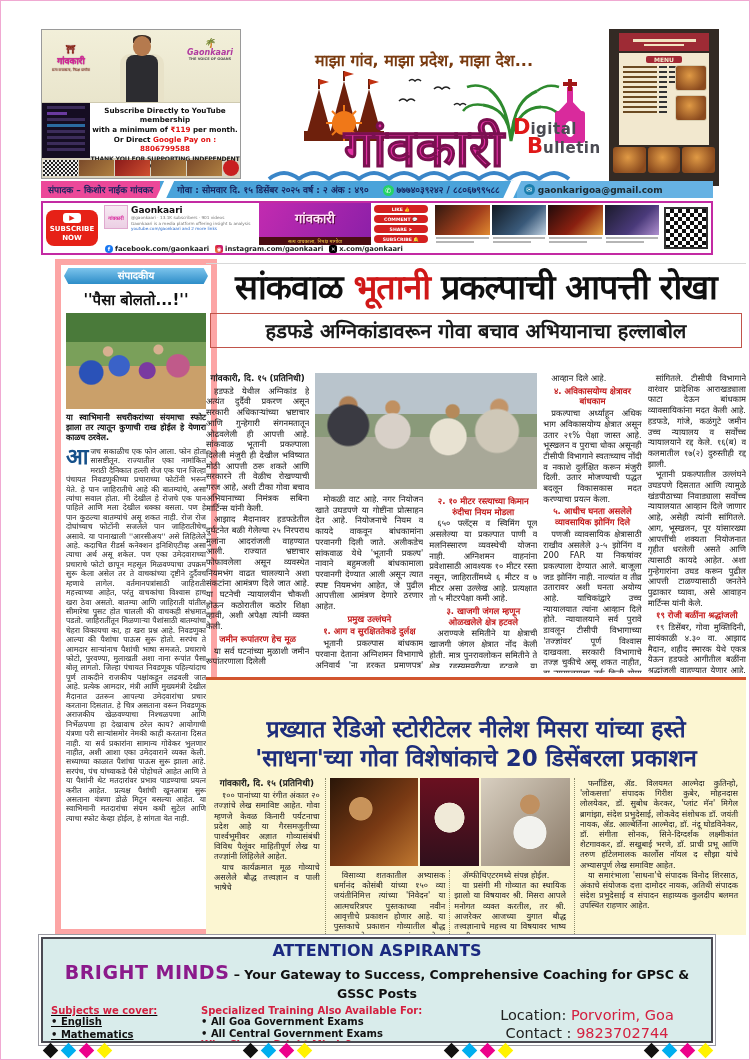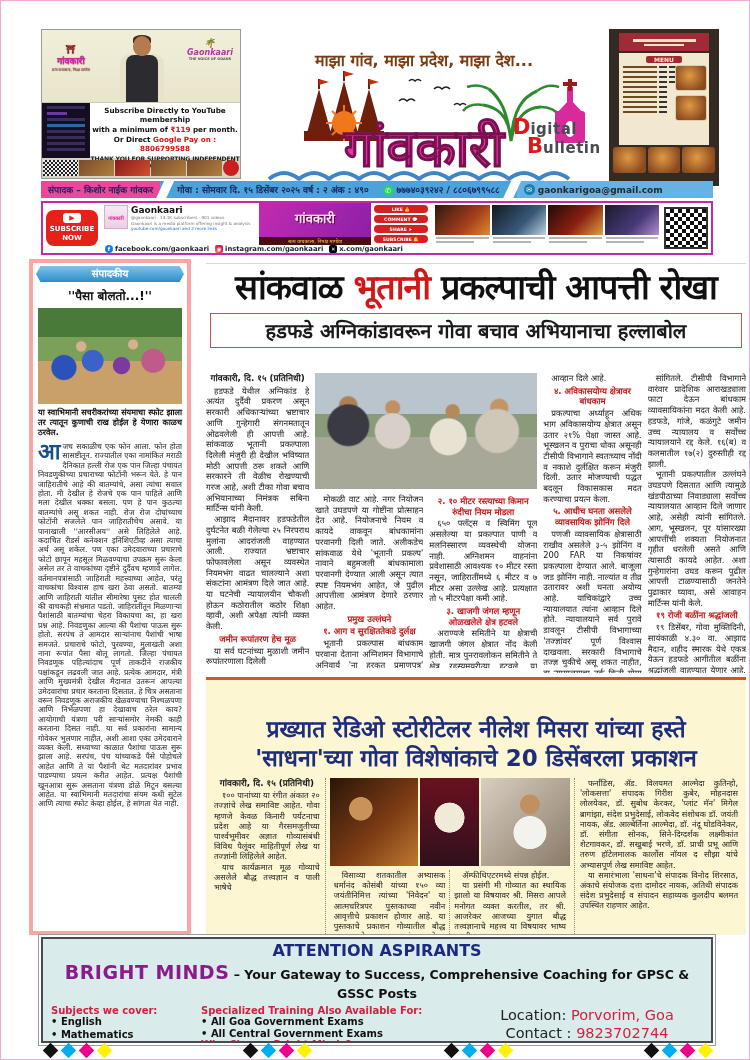--- a/index.html
+++ b/index.html
@@ -95,23 +95,23 @@
   .thumb { flex:1; }
   .thumb .img { height:30px; background:linear-gradient(135deg,#30180f,#a33f1c 60%,#e08a30); }
   .thumb:nth-child(2) .img { background:linear-gradient(135deg,#101820,#3a5a7a 60%,#c0d0e0); }
   .thumb:nth-child(3) .img { background:linear-gradient(135deg,#200a0a,#8a2010 55%,#e0a040); }
   .thumb:nth-child(4) .img { background:linear-gradient(135deg,#1a1a2a,#4a3a7a 60%,#b090d0); }
   .thumb .cap i { display:block; height:2.5px; background:#b5b5b5; margin:1.5px 1px 0 1px; }
   .thumb .cap i+i { width:70%; }
   .qr { width:44px; margin:4px 3px; border:2px solid #333; background:repeating-conic-gradient(#111 0 25%,#fff 0 50%) 0 0/8px 8px; }
 
   
-  .sidebar { position:absolute; left:28px; top:258px; width:162px; height:676px; border:4px solid #fca5a5; background:#fff; padding:3px 5px; overflow:hidden; }
+  .sidebar { position:absolute; left:54px; top:258px; width:162px; height:676px; border:6px solid #fca5a5; background:#fff; padding:3px 5px; overflow:hidden; }
   .ribbon { height:16px; margin:0 -2px; background:linear-gradient(#7cc4ec,#2d8dc8); color:#fff; font-size:10px; font-weight:bold; text-align:center; line-height:16px; clip-path:polygon(3% 0,97% 0,100% 50%,97% 100%,3% 100%,0 50%); }
-  .ed-title { font-size:12px; font-weight:bold; color:#101010; text-align:center; margin:5px 0 4px 0; }
+  .ed-title { font-size:15px; font-weight:bold; color:#101010; text-align:center; margin:5px 0 4px 0; }
   .ed-photo { height:96px; background:
       radial-gradient(circle at 18% 62%, #2a52b8 0 9%, transparent 10%),
       radial-gradient(circle at 38% 55%, #3a62c8 0 10%, transparent 11%),
       radial-gradient(circle at 58% 60%, #7a3aa0 0 8%, transparent 9%),
       radial-gradient(circle at 80% 55%, #c05a8a 0 9%, transparent 10%),
       radial-gradient(circle at 30% 40%, #d8b090 0 4%, transparent 5%),
       radial-gradient(circle at 66% 38%, #d8b090 0 4%, transparent 5%),
       linear-gradient(#4a7a3a 0 30%, #7aa05a 30% 55%, #caa06a 55% 100%); }
   .ed-cap { font-size:8px; font-weight:bold; color:#111; text-align:justify; margin:4px 0; line-height:10px; }
   .ed-body { font-size:7.6px; color:#222; text-align:justify; line-height:9.4px; height:446px; overflow:hidden; }
@@ -159,21 +159,21 @@
   .a2mid-cols .sc { flex:1; padding:0 4px; }
   .a2mid-cols .sc:first-child { border-right:1px dotted #8a8a6a; }
 
   
   .ad { position:absolute; left:40px; top:936px; width:672px; height:106px; background:#d9eceb; border:2px solid #4a4a52; outline:1px solid #9a9aa2; outline-offset:2px; padding:2px 8px; overflow:hidden; }
   .ad-title { text-align:center; color:#1b2a80; font-weight:bold; font-size:16px; }
   .ad-brand { text-align:center; margin-top:1px; }
   .ad-brand .bm { color:#8b1a8b; font-weight:bold; font-size:19px; letter-spacing:0.5px; }
   .ad-brand .rest { color:#111; font-weight:bold; font-size:12.5px; }
   .ad-cols { display:flex; margin-top:3px; }
-  .ad-c1 { width:150px; } .ad-c2 { width:270px; } .ad-c3 { flex:1; text-align:center; }
+  .ad-c1 { width:150px;text-decoration:underline; } .ad-c2 { width:270px; } .ad-c3 { flex:1; text-align:center; }
   .ad-red { color:#d42040; font-weight:bold; font-size:10px; }
   .ad ul { list-style:none; }
   .ad li { font-size:10px; font-weight:bold; color:#111; line-height:12.5px; }
   .ad li:before { content:"• "; }
   .ad-c2 li { line-height:11.5px; }
   .loc-line { font-size:14.5px; color:#222; margin-top:2px; }
   .loc-line .rv { color:#d42040; }
 
   
   .diamonds { position:absolute; left:0; top:1044px; width:750px; display:flex; justify-content:space-between; padding:0 40px 0 44px; }

